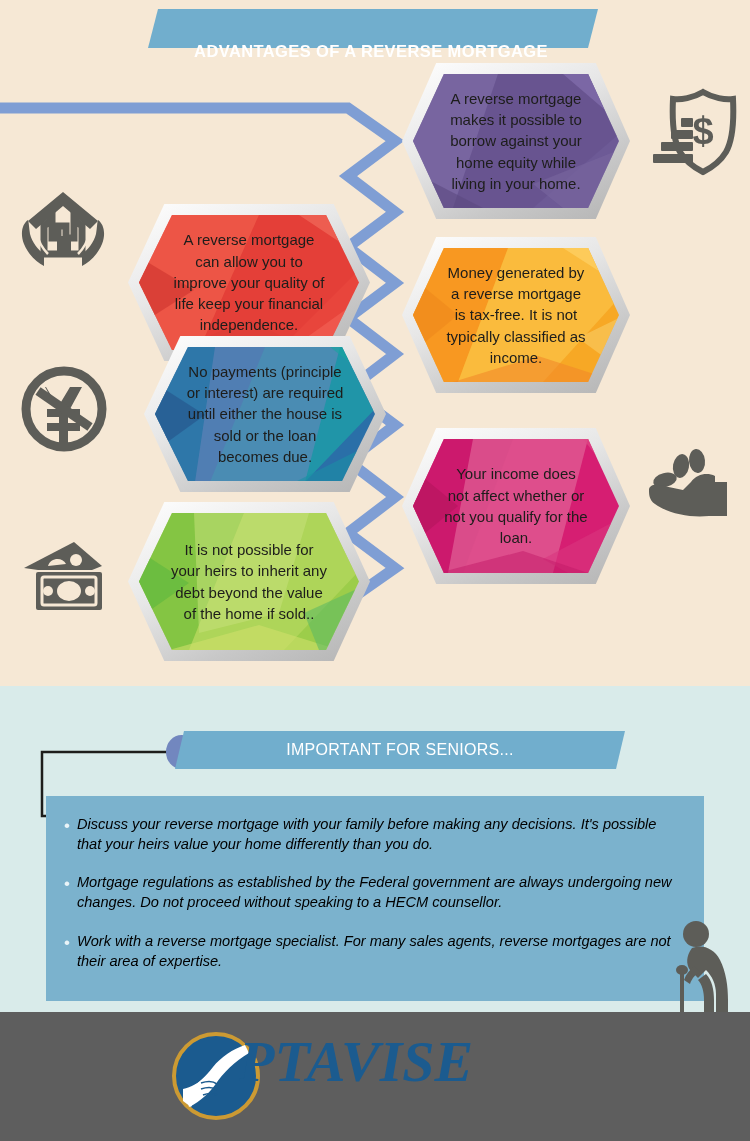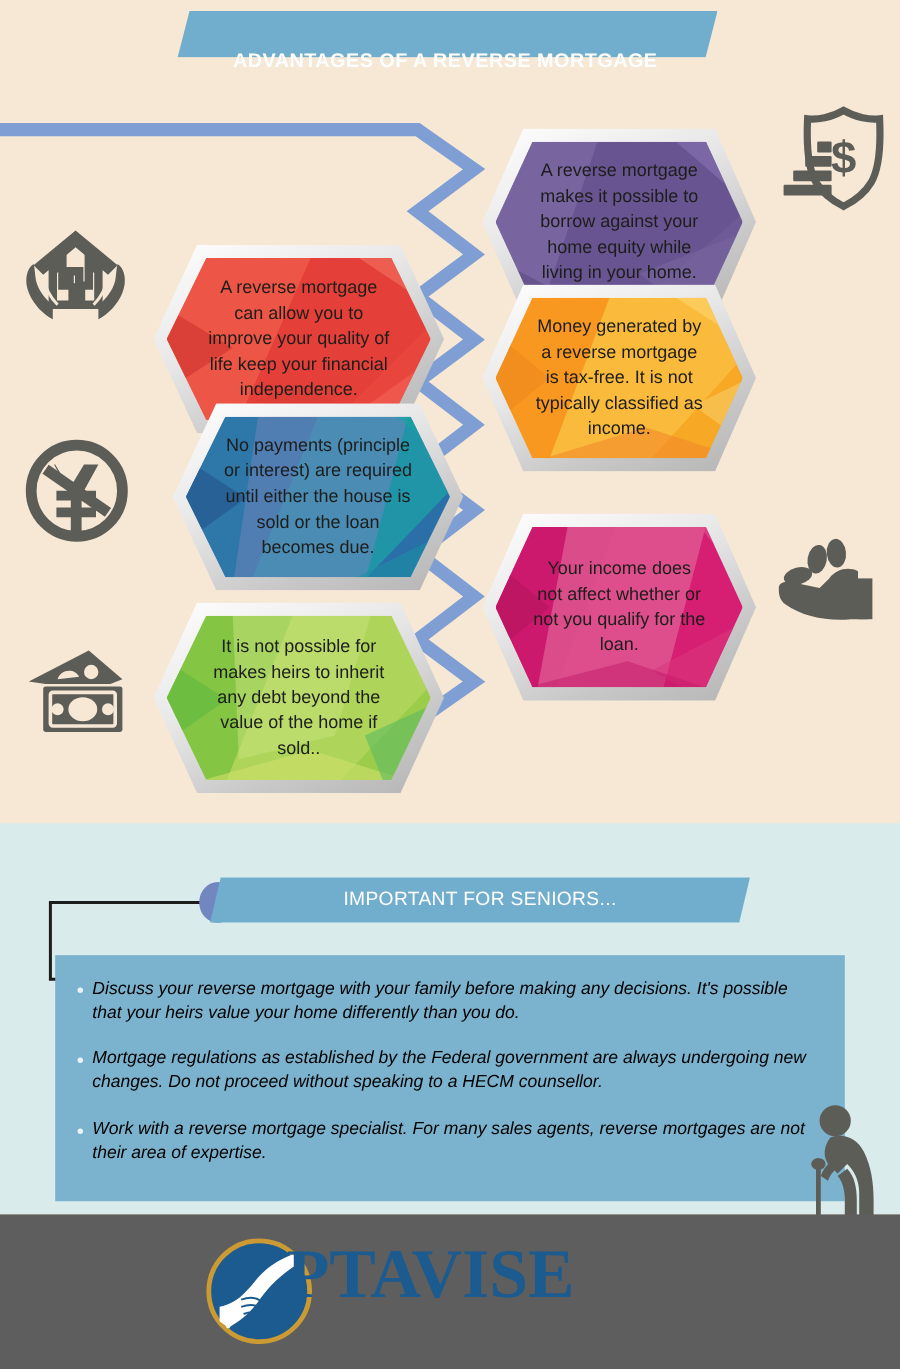--- a/index.html
+++ b/index.html
@@ -54,21 +54,21 @@
   .hex-facets { position: absolute; inset: 0; }
   .hex-text {
     position: absolute; inset: 0;
     display: flex; align-items: center; justify-content: center;
     text-align: center;
     color: #1d1d1b; font-size: 15px; line-height: 1.42;
     padding: 8px 42px; z-index: 3;
   }
 
   
-  #hex-borrow  { left: 402px; top: 63px;  width: 228px; height: 156px; margin-top: 44px; }
+  #hex-borrow  { left: 402px; top: 63px;  width: 228px; height: 156px; }
   #hex-quality { left: 128px; top: 163px; width: 242px; height: 157px; margin-top: 41px; }
   #hex-taxfree { left: 402px; top: 237px; width: 228px; height: 156px; }
   #hex-nopay   { left: 144px; top: 336px; width: 242px; height: 156px; }
   #hex-income  { left: 402px; top: 428px; width: 228px; height: 156px; }
   #hex-heirs   { left: 128px; top: 502px; width: 242px; height: 159px; }
 
   
   .side-icon { position: absolute; }
   #icon-shield   { left: 645px; top: 88px;  width: 92px; height: 88px; }
   #icon-house    { left: 16px;  top: 184px; width: 95px; height: 90px; }
@@ -120,21 +120,21 @@
   #senior-figure {
     position: absolute; left: 668px; top: 918px; width: 72px; height: 96px;
   }
 
   
   #footer {
     position: absolute; left: 0; top: 1012px; width: 750px; height: 129px;
     background: #5e5e5e;
   }
   #logo {
-    position: absolute; left: 171px; top: 1029px; width: 420px; height: 100px;
+    position: absolute; left: 171px; top: 1029px; width: 420px; height: 100px; font-style: italic;
   }
   #logo-mark { position: absolute; left: 0; top: 2px; width: 90px; height: 90px; }
   #logo-word {
     position: absolute; left: 68px; top: 4px;
     font-family: "Liberation Serif", serif;
     font-weight: bold; font-size: 58px; letter-spacing: 0px;
     color: #1b5b8f; line-height: 1;
   }
   #logo-tagline {
     position: absolute; left: 93px; top: 66px;
@@ -245,21 +245,21 @@
       <svg class="hex-facets" viewBox="0 0 220 137" preserveAspectRatio="none">
         <rect width="220" height="137" fill="#9ccd4a"></rect>
         <polygon points="0,0 105,0 50,137 0,137" fill="#7cc242" opacity="0.75"></polygon>
         <polygon points="105,0 220,0 220,58 145,137 50,137" fill="#b6d95f" opacity="0.7"></polygon>
         <polygon points="55,0 170,0 140,100 60,120" fill="#c7e07a" opacity="0.55"></polygon>
         <polygon points="0,38 50,70 0,105" fill="#63b93f" opacity="0.7"></polygon>
         <polygon points="30,137 120,112 200,137" fill="#cfe06a" opacity="0.6"></polygon>
         <polygon points="165,100 220,75 220,137 180,137" fill="#5fba63" opacity="0.6"></polygon>
       </svg>
     </div>
-    <div class="hex-text">It is not possible for makes heirs to inherit any debt beyond the value of the home if sold..</div>
+    <div class="hex-text">It is not possible for your heirs to inherit any debt beyond the value of the home if sold..</div>
   </div>
 
   <div class="side-icon" id="icon-shield">
     <svg viewBox="0 0 92 88" fill="#5d5d58">
       <path d="M58 4 C48 10 36 12 28 11 C27 32 28 52 35 64 C41 74 50 80 58 84
                C66 80 75 74 81 64 C88 52 89 32 88 11 C80 12 68 10 58 4 Z" fill="none" stroke="#5d5d58" stroke-width="6"></path>
       <text x="58" y="56" font-family="Liberation Sans, sans-serif" font-size="38" font-weight="bold" text-anchor="middle" fill="#5d5d58">$</text>
       <rect x="36" y="30" width="12" height="9" rx="1"></rect>
       <rect x="26" y="42" width="22" height="9" rx="1"></rect>
       <rect x="16" y="54" width="32" height="9" rx="1"></rect>

